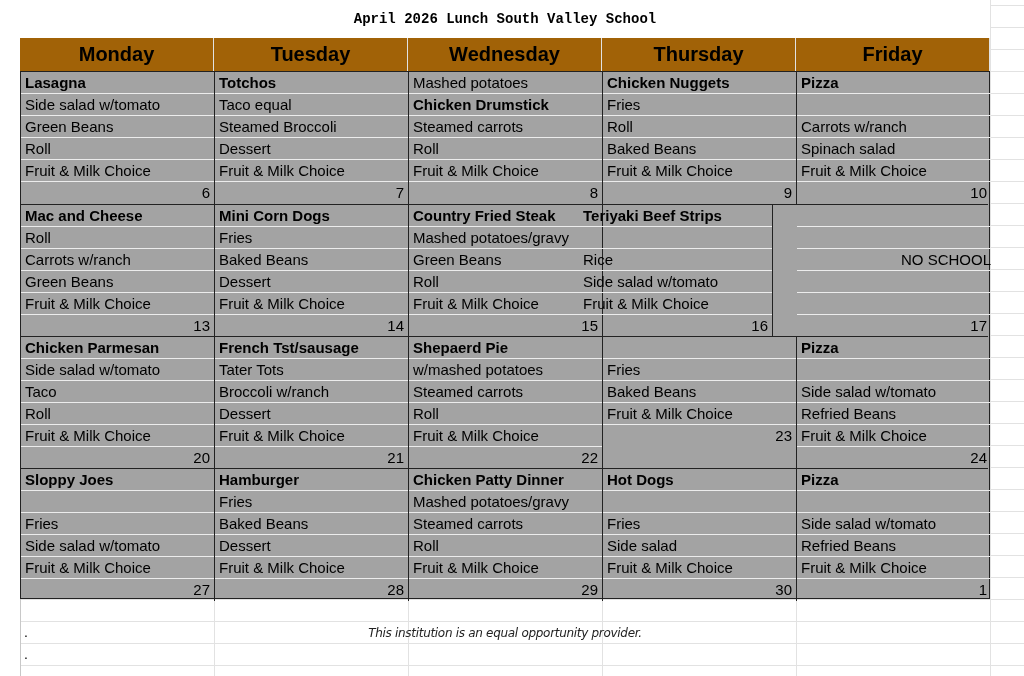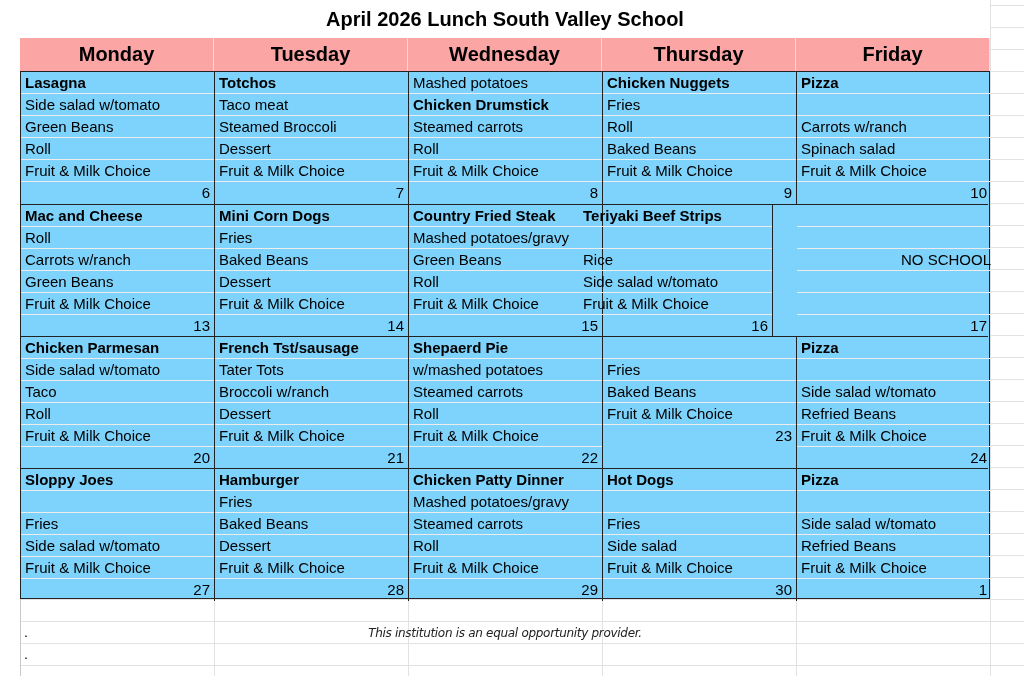--- a/index.html
+++ b/index.html
@@ -5,23 +5,23 @@
   html, body { margin:0; padding:0; background:#fff; }
   body { width:1024px; height:676px; overflow:hidden; position:relative; font-family:"Liberation Sans", sans-serif; color:#000; }
   .sheet { position:absolute; left:0; top:0; width:1024px; height:676px;
     background-image:
       linear-gradient(to right, #e2e2e2 1px, transparent 1px),
       linear-gradient(to bottom, #e2e2e2 1px, transparent 1px);
     background-size: 194px 22px, 1024px 22px;
     background-position: 20px 0, 0 5px;
   }
   .rowhdr { position:absolute; left:0; top:0; width:20px; height:676px; border-right:1px solid #c8c8c8; background:#fff; }
-  .title { position:absolute; left:20px; top:0; width:970px; height:38px; background:#fff; display:flex; align-items:center; justify-content:center; font-weight:bold; font-size:20px; border-bottom:1px solid #e2e2e2; }
-  .hdr { position:absolute; top:38px; height:33px; width:193px; background:#fca5a5; display:flex; align-items:center; justify-content:center; font-weight:bold; font-size:20px; border-right:1px solid #e2e2e2; }
-  .cal { position:absolute; left:20px; top:71px; width:970px; height:528px; border:1.5px solid #222; box-sizing:border-box; background:#7dd3fc; }
+  .title { position:absolute; left:20px; top:0; width:970px; height:38px; background:#fff; display:flex; align-items:center; justify-content:center; font-weight:bold; font-size:14px; border-bottom:1px solid #e2e2e2;font-family:Liberation Mono, monospace; }
+  .hdr { position:absolute; top:38px; height:33px; width:193px; background:#a16207; display:flex; align-items:center; justify-content:center; font-weight:bold; font-size:20px; border-right:1px solid #e2e2e2; }
+  .cal { position:absolute; left:20px; top:71px; width:970px; height:528px; border:1.5px solid #222; box-sizing:border-box; background:#a3a3a3; }
   .week { position:absolute; left:0; width:967px; height:132px; border-top:1.5px solid #222; box-sizing:border-box; }
   .week.first { border-top:none; }
   .day { position:absolute; top:0; width:194px; height:132px; border-right:1.5px solid #222; box-sizing:border-box; }
   .day.last { border-right:none; }
   .line { height:22px; line-height:22px; font-size:15px; padding-left:4px; white-space:nowrap; border-bottom:1px solid #ececec; box-sizing:border-box; }
   .line.main { font-weight:bold; }
   .line.num { text-align:right; padding-right:4px; border-bottom:none; }
   .line.center { text-align:right; padding-left:0; }
   .footer { position:absolute; left:214px; top:622px; width:582px; height:22px; line-height:22px; text-align:center; font-style:italic; font-size:12px; color:#222; font-family:"DejaVu Sans", sans-serif; letter-spacing:-0.3px; }
   .dot { position:absolute; left:24px; font-size:14px; }
@@ -50,21 +50,21 @@
       <div class="day" style="left: 0px;">
         <div class="line main">Lasagna</div>
         <div class="line">Side salad w/tomato</div>
         <div class="line">Green Beans</div>
         <div class="line">Roll</div>
         <div class="line">Fruit &amp; Milk Choice</div>
         <div class="line num">6</div>
       </div>
       <div class="day" style="left: 194px;">
         <div class="line main">Totchos</div>
-        <div class="line">Taco meat</div>
+        <div class="line">Taco equal</div>
         <div class="line">Steamed Broccoli</div>
         <div class="line">Dessert</div>
         <div class="line">Fruit &amp; Milk Choice</div>
         <div class="line num">7</div>
       </div>
       <div class="day" style="left: 388px;">
         <div class="line">Mashed potatoes</div>
         <div class="line main">Chicken Drumstick</div>
         <div class="line">Steamed carrots</div>
         <div class="line">Roll</div>

